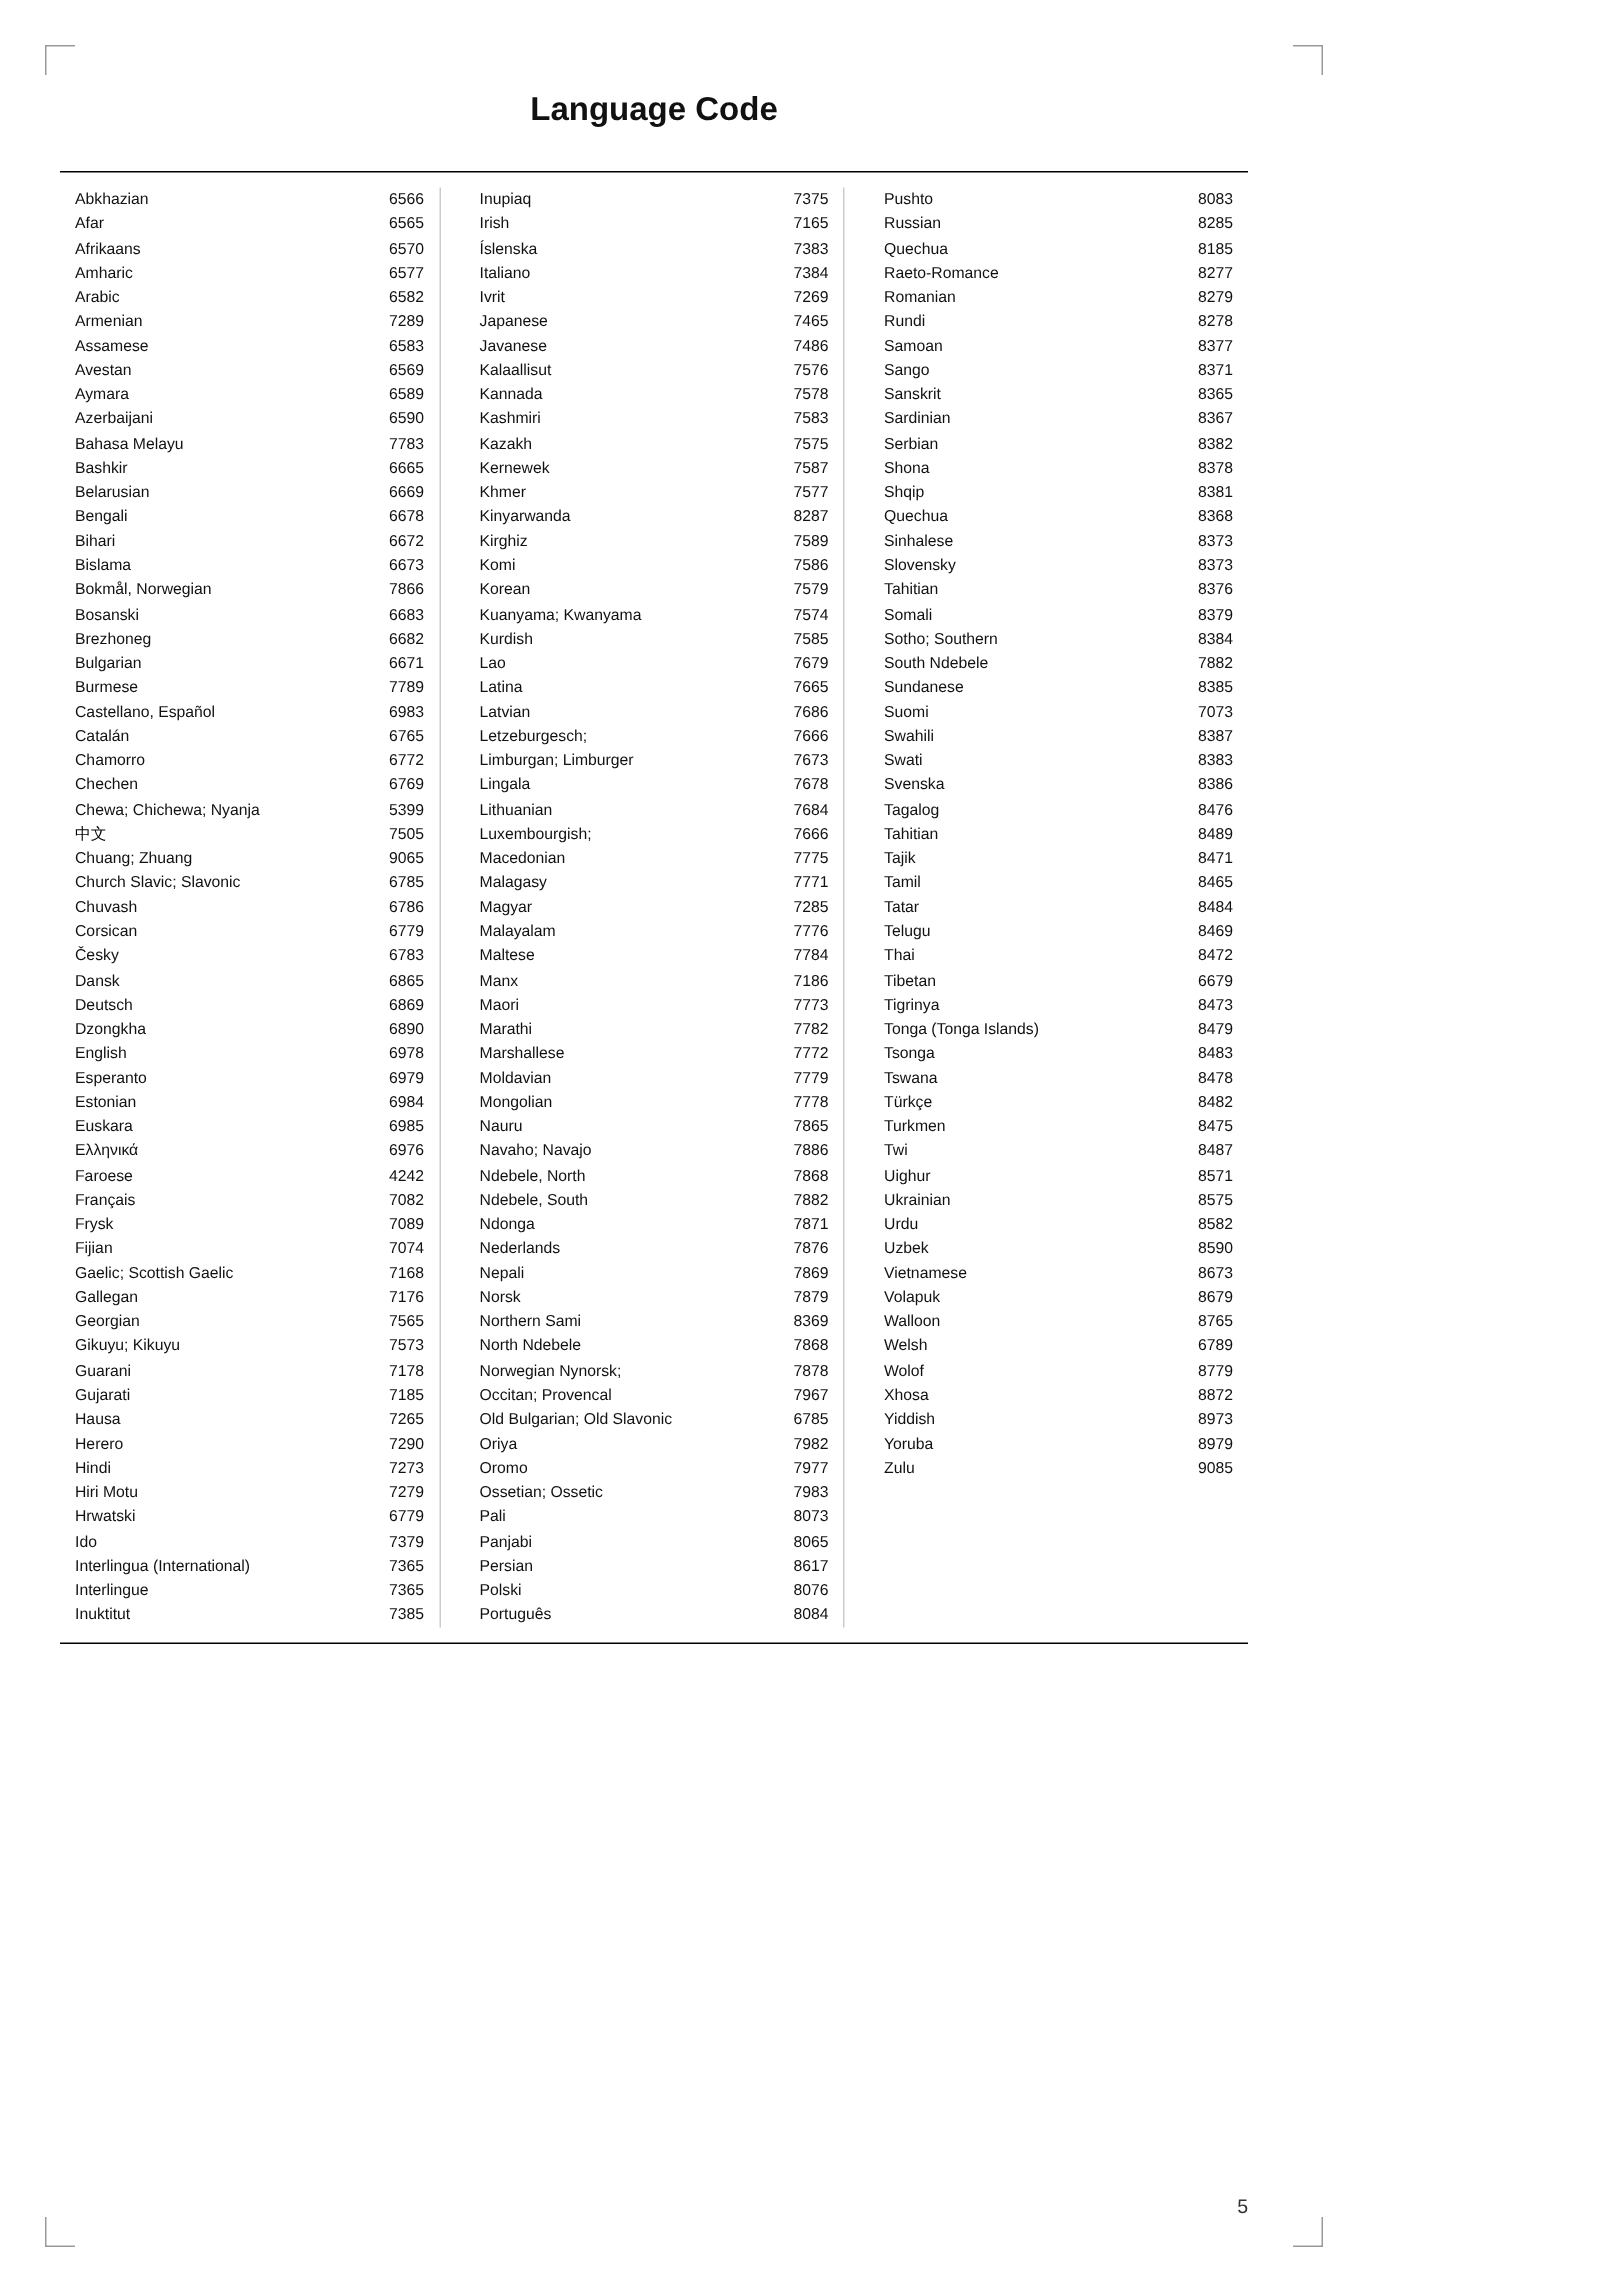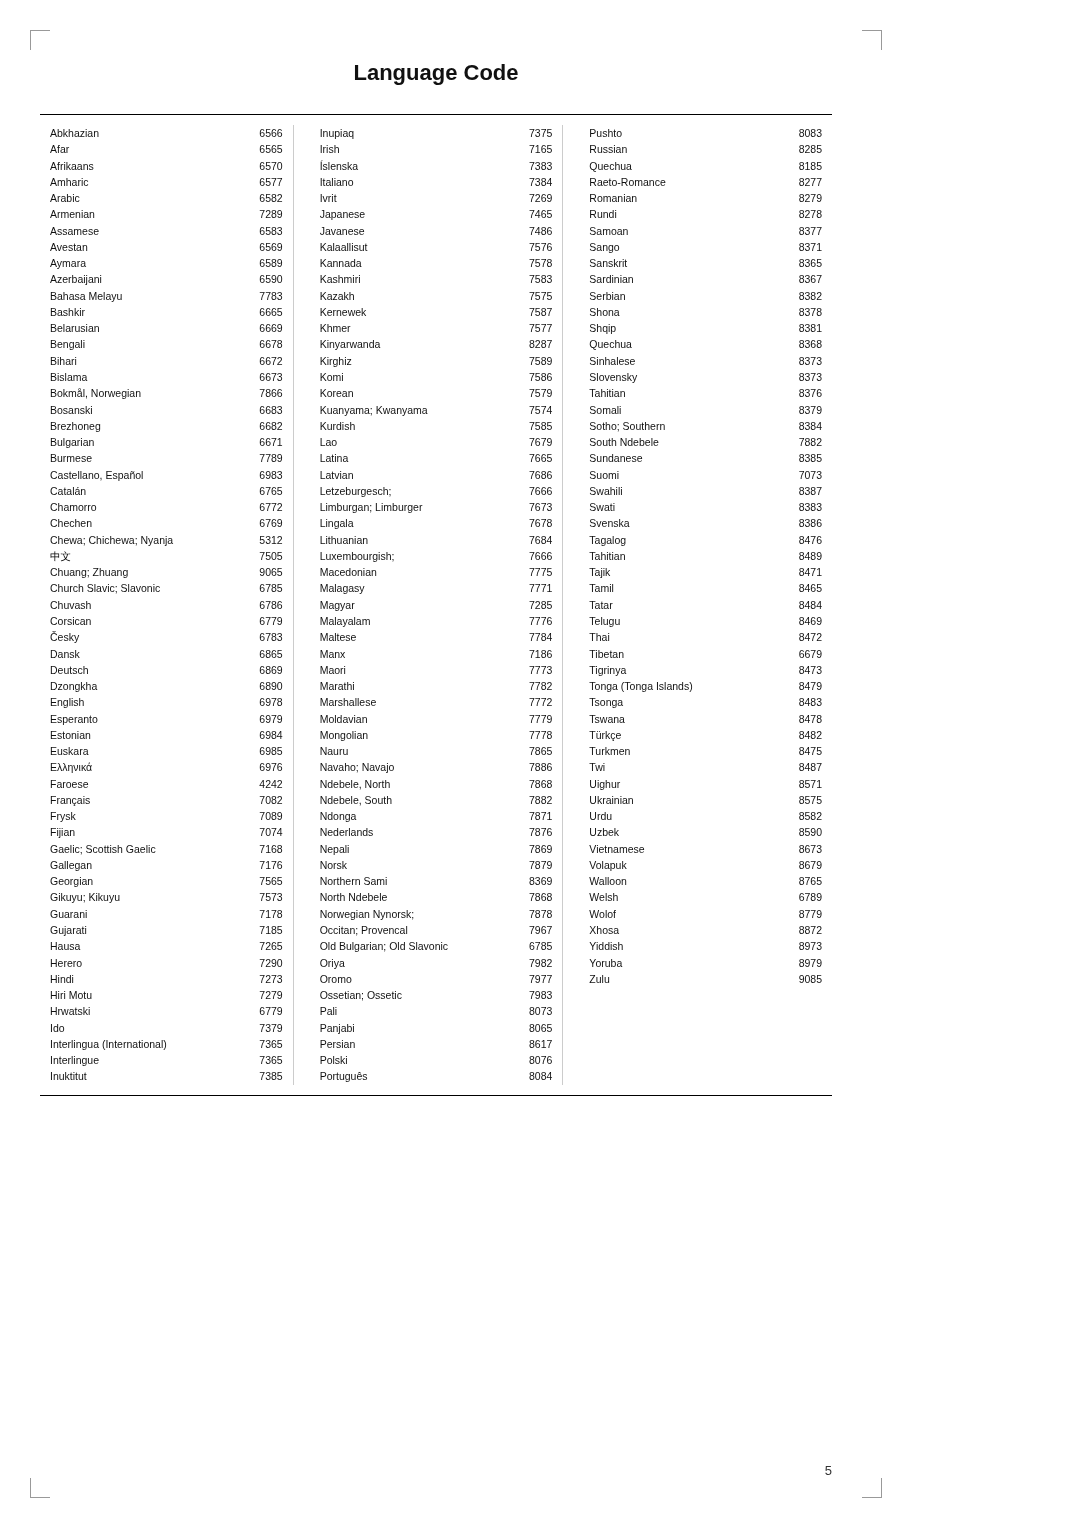--- a/index.html
+++ b/index.html
@@ -180,21 +180,21 @@
         <div class="lang-row">
           <span class="lang-name">Chamorro</span>
           <span class="lang-code">6772</span>
         </div>
         <div class="lang-row">
           <span class="lang-name">Chechen</span>
           <span class="lang-code">6769</span>
         </div>
         <div class="lang-row">
           <span class="lang-name">Chewa; Chichewa; Nyanja</span>
-          <span class="lang-code">5312</span>
+          <span class="lang-code">5399</span>
         </div>
         <div class="lang-row">
           <span class="lang-name bold">中文</span>
           <span class="lang-code">7505</span>
         </div>
         <div class="lang-row">
           <span class="lang-name">Chuang; Zhuang</span>
           <span class="lang-code">9065</span>
         </div>
         <div class="lang-row">

